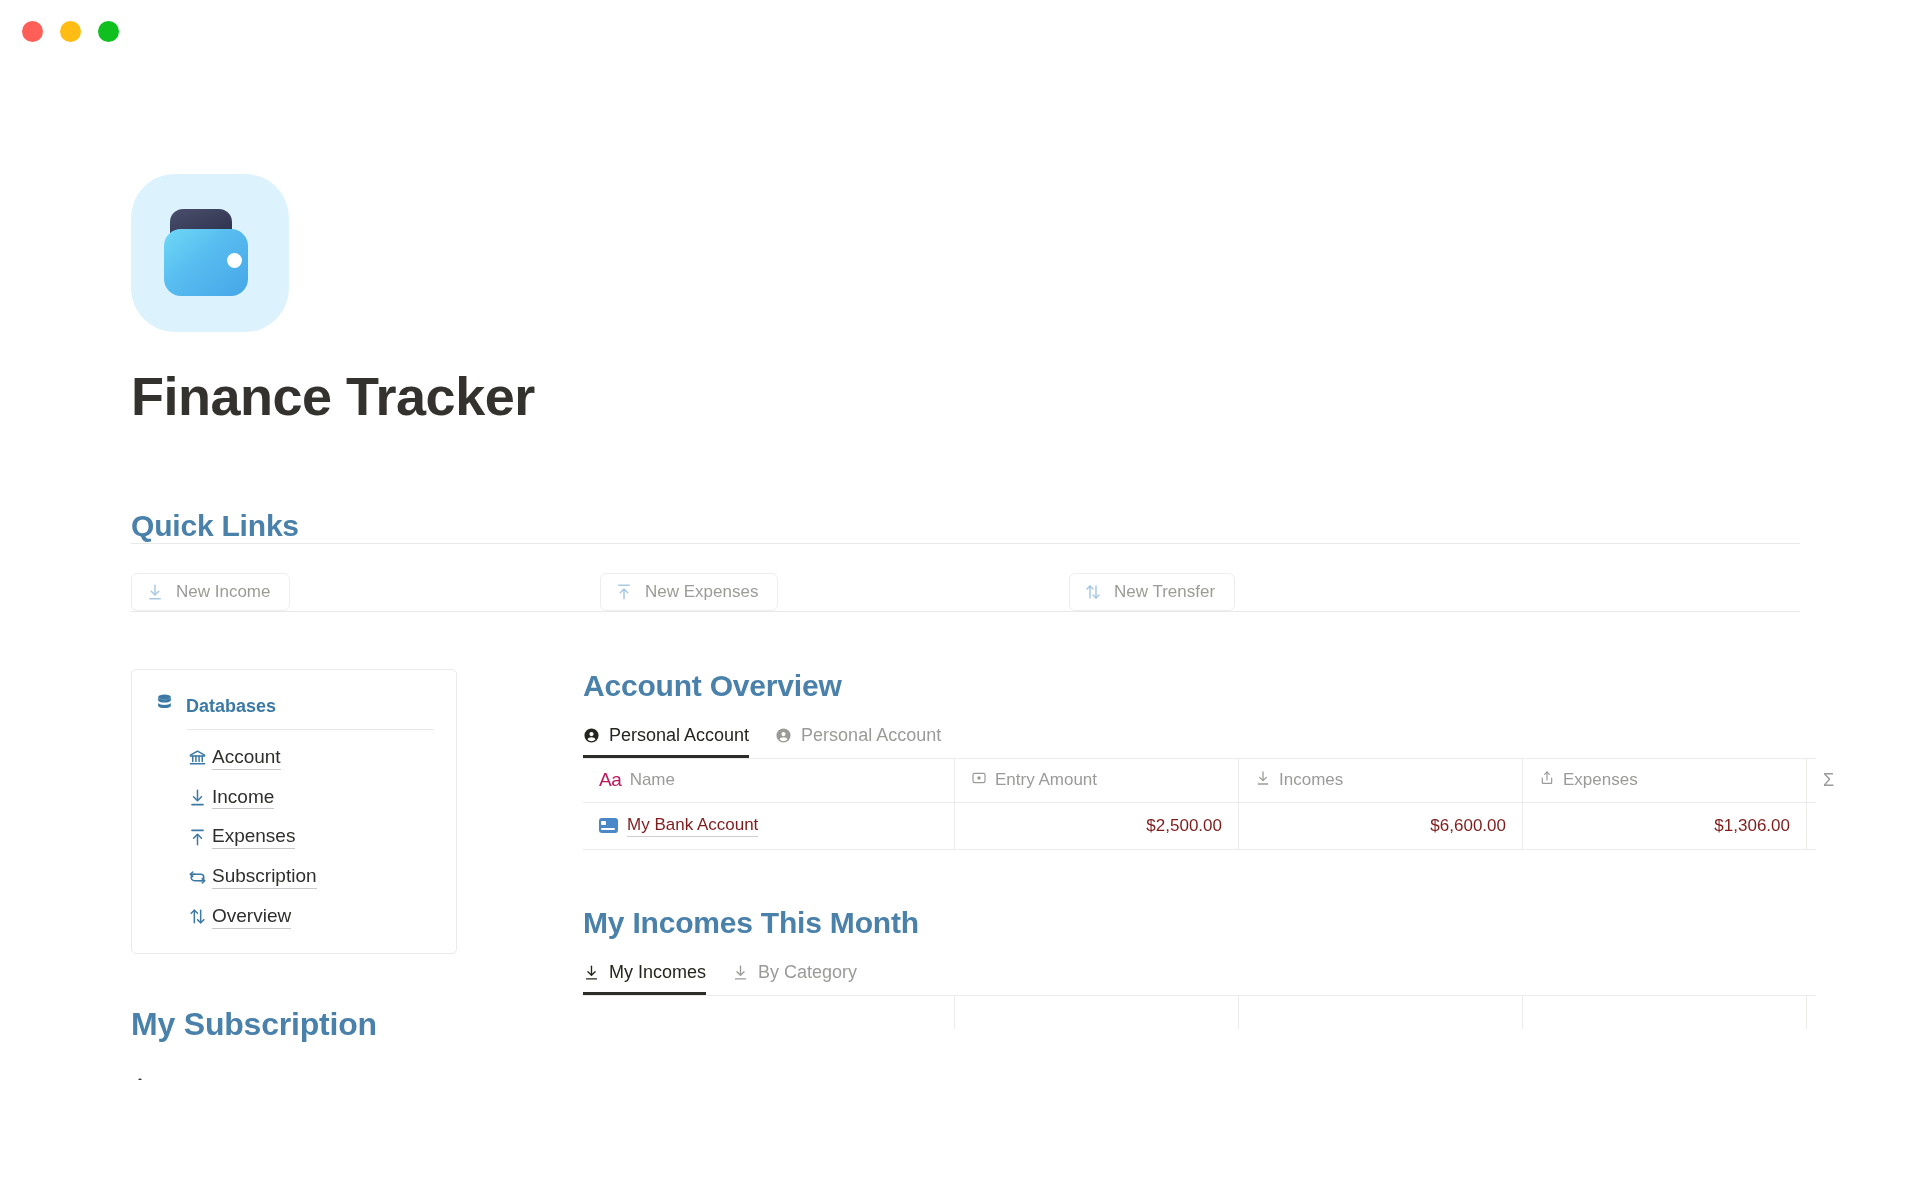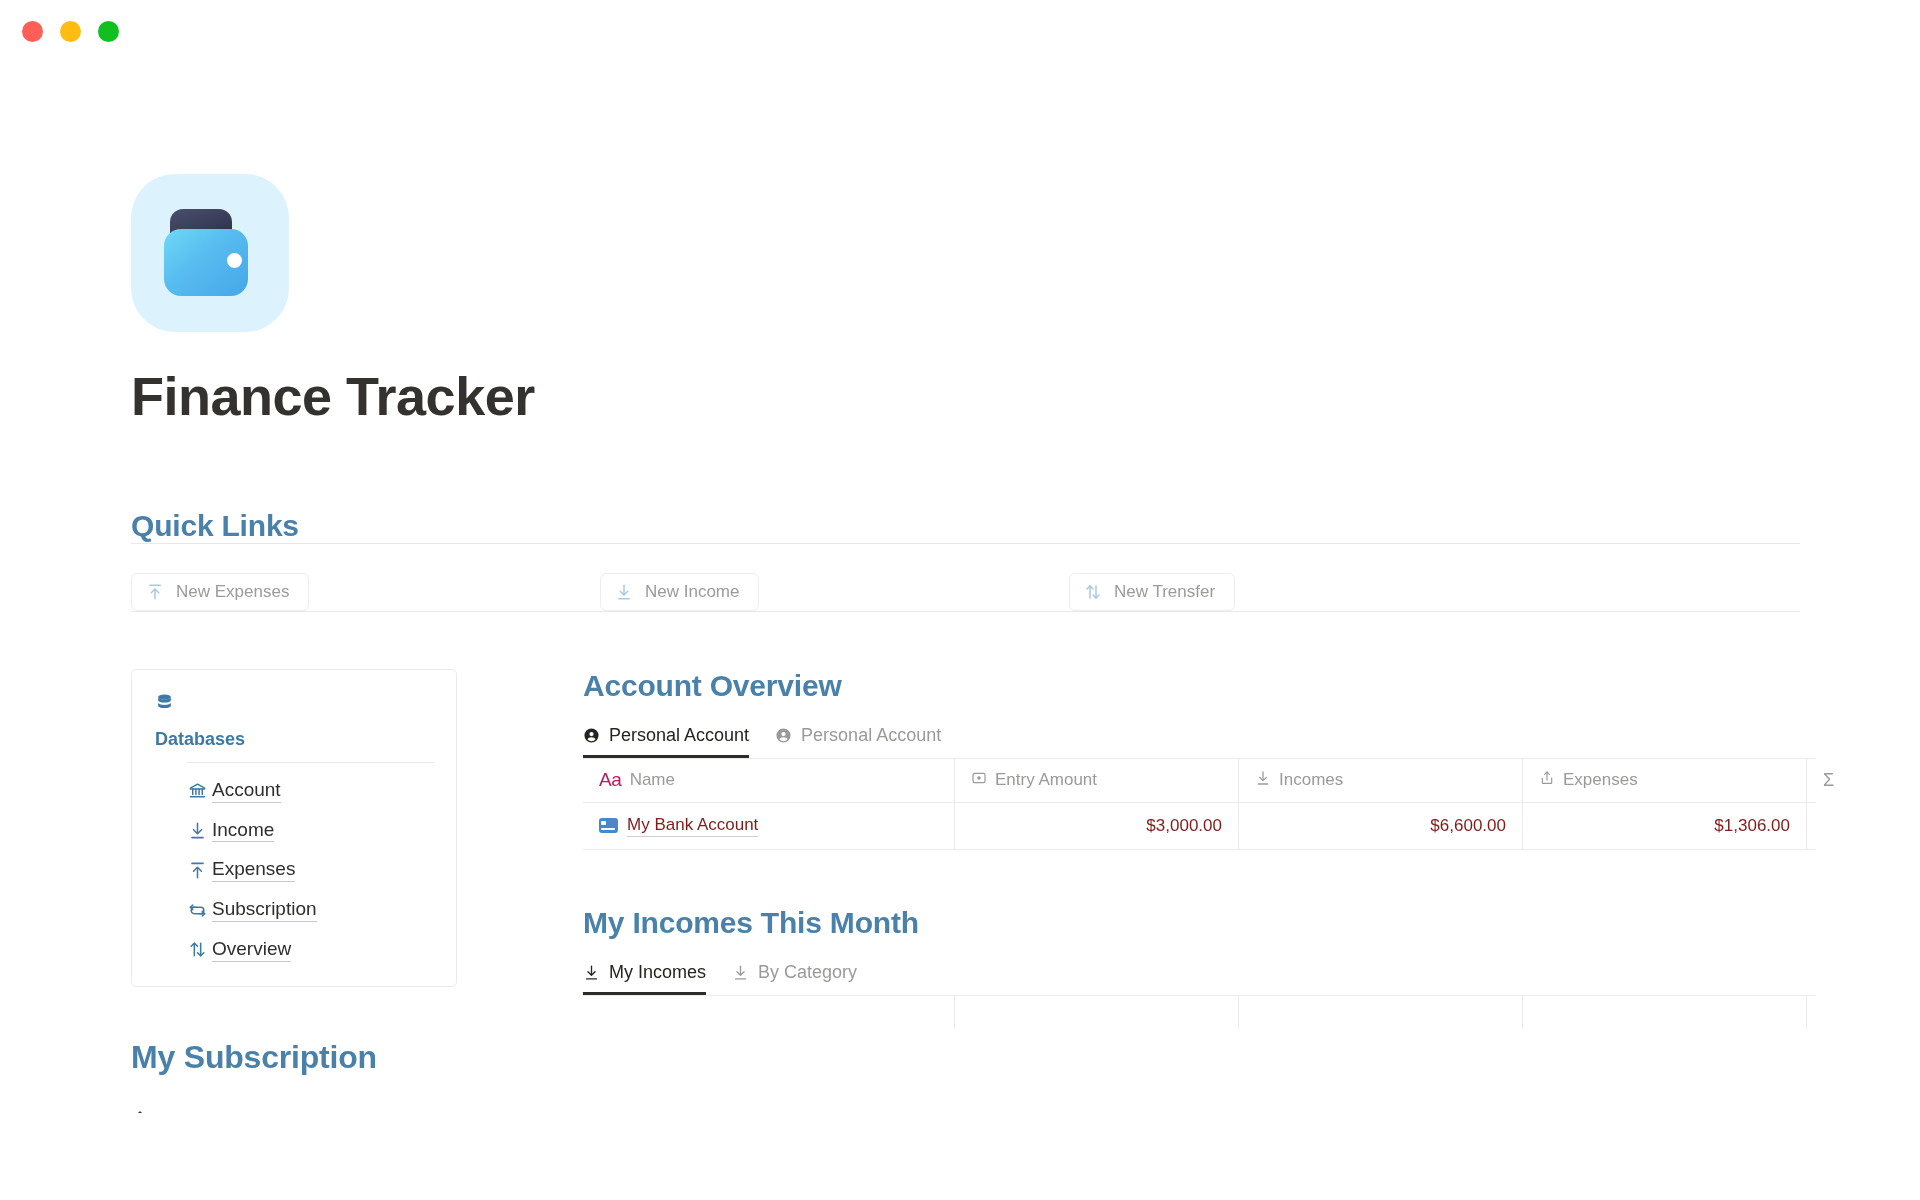--- a/index.html
+++ b/index.html
@@ -158,26 +158,25 @@
   
   .db-card {
     width: 326px;
     border: 1px solid #eaeae8;
     border-radius: 5px;
     background: #ffffff;
     padding: 23px 22px 24px 23px;
   }
   .db-head {
     display: flex;
-    align-items: flex-start;
+    align-items: flex-end;
     gap: 12px;
     color: #3c79a5;
     font-size: 18px;
     font-weight: bold;
-    flex-direction: column;
   }
   .db-divider {
     margin: 12px 0 2px 32px;
     border: none;
     border-top: 1px solid #e8e8e6;
   }
   .db-list { list-style: none; }
   .db-item {
     display: flex;
     align-items: center;
@@ -330,48 +329,48 @@
         <div class="dot"></div>
       </div>
     </div>
 
     <h1 class="page-title">Finance Tracker</h1>
 
     <h2 class="h-blue h-quick">Quick Links</h2>
     <hr class="rule rule-quick-top">
 
     <div class="quick-row">
+      <div class="quick-col">
+        <button class="qbtn">
+          <span>
+            <svg width="18" height="18" viewBox="0 0 24 24" fill="none" stroke="#a9c9e3" stroke-width="2" stroke-linecap="round" stroke-linejoin="round">
+              <path d="M12 3v12"></path>
+                <path d="M7 11l5 5 5-5"></path>
+                <path d="M5 21h14"></path>
+            </svg>
+          </span>
+          <span>New Income</span>
+        </button>
+      </div>
       <div class="quick-col">
         <button class="qbtn">
           <span>
             <svg width="18" height="18" viewBox="0 0 24 24" fill="none" stroke="#a9c9e3" stroke-width="2" stroke-linecap="round" stroke-linejoin="round">
               <path d="M12 21V9"></path>
                 <path d="M7 13l5-5 5 5"></path>
                 <path d="M5 3h14"></path>
             </svg>
           </span>
           <span>New Expenses</span>
         </button>
       </div>
       <div class="quick-col">
         <button class="qbtn">
           <span>
             <svg width="18" height="18" viewBox="0 0 24 24" fill="none" stroke="#a9c9e3" stroke-width="2" stroke-linecap="round" stroke-linejoin="round">
-              <path d="M12 3v12"></path>
-                <path d="M7 11l5 5 5-5"></path>
-                <path d="M5 21h14"></path>
-            </svg>
-          </span>
-          <span>New Income</span>
-        </button>
-      </div>
-      <div class="quick-col">
-        <button class="qbtn">
-          <span>
-            <svg width="18" height="18" viewBox="0 0 24 24" fill="none" stroke="#a9c9e3" stroke-width="2" stroke-linecap="round" stroke-linejoin="round">
               <path d="M8 20V4"></path>
                 <path d="M4 8l4-4 4 4"></path>
               <path d="M16 4v16"></path>
                 <path d="M12 16l4 4 4-4"></path>
             </svg>
           </span>
           <span>New Trensfer</span>
         </button>
       </div>
     </div>
@@ -521,21 +520,21 @@
             <div class="tcell c-sum">
               <span class="sigma">Σ</span>
             </div>
           </div>
 
           <div class="trow body">
             <div class="tcell c-name">
               <span class="card-glyph"></span>
               <span class="nm">My Bank Account</span>
             </div>
-            <div class="tcell c-amt">$3,000.00</div>
+            <div class="tcell c-amt">$2,500.00</div>
             <div class="tcell c-amt">$6,600.00</div>
             <div class="tcell c-amt">$1,306.00</div>
             <div class="tcell c-sum"></div>
           </div>
         </div>
 
         <h2 class="h-blue h-sect sect-gap">My Incomes This Month</h2>
 
         <div class="tabs">
           <div class="tab active">

